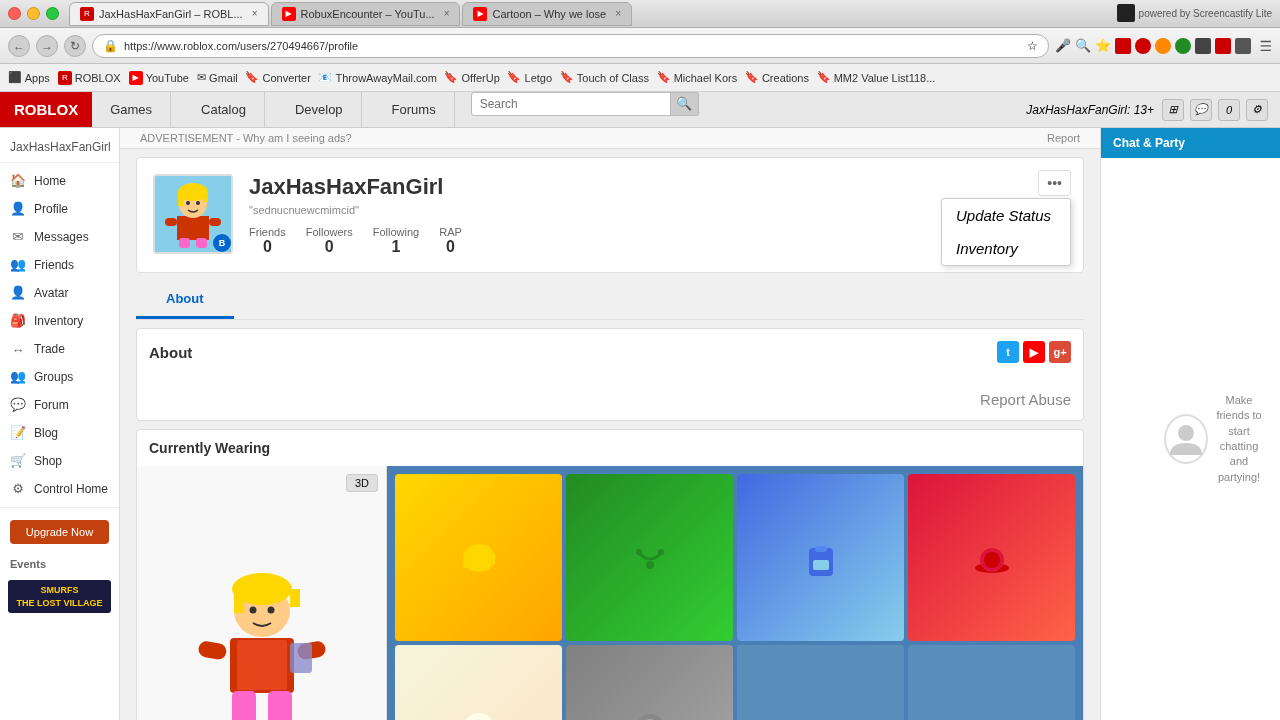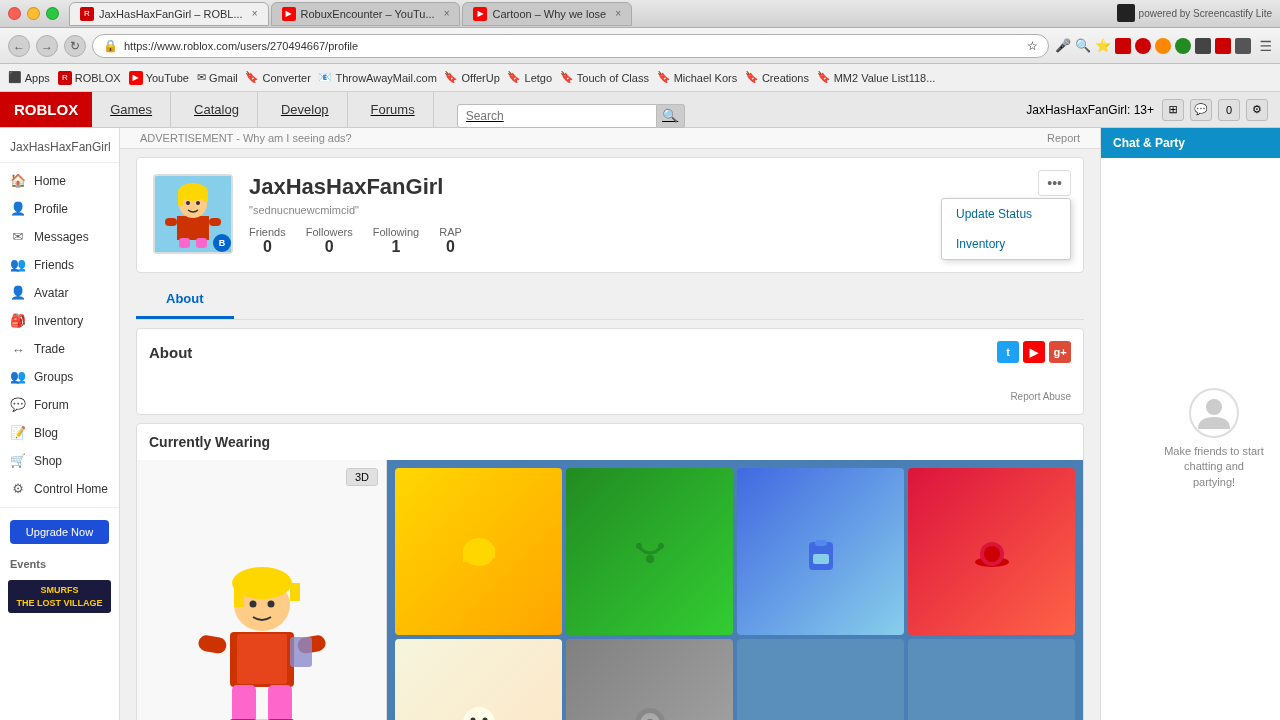--- a/index.html
+++ b/index.html
@@ -56,39 +56,39 @@
 
     
     .roblox-header {
       background: #e8e8e8;
       height: 36px;
       display: flex;
       align-items: center;
       border-bottom: 1px solid #ccc;
     }
     .roblox-logo { background: #cc0000; color: white; font-weight: bold; font-size: 15px; padding: 0 14px; height: 100%; display: flex; align-items: center; }
-    .roblox-nav { display: flex; align-items: flex-end; gap: 5px; flex: 1; text-decoration: underline; }
+    .roblox-nav { display: flex; align-items: flex-start; gap: 12px; flex: 1; }
     .roblox-nav-item { padding: 0 18px; height: 36px; display: flex; align-items: center; font-size: 13px; color: #333; cursor: pointer; border-right: 1px solid #ccc; }
-    .roblox-search { margin-left: 18px; display: flex; align-items: center; }
+    .roblox-search { margin-left: 4px; display: flex; align-items: center; }
     .roblox-search input { width: 200px; height: 24px; border: 1px solid #bbb; border-radius: 3px 0 0 3px; padding: 0 8px; font-size: 12px; }
     .roblox-search-btn { width: 28px; height: 24px; background: #ccc; border: 1px solid #bbb; border-left: none; border-radius: 0 3px 3px 0; cursor: pointer; display: flex; align-items: center; justify-content: center; }
-    .roblox-user { margin-left: auto; display: flex; align-items: center; gap: 8px; padding-right: 12px; font-size: 12px; }
+    .roblox-user { margin-left: auto; display: flex; align-items: center; gap: 8px; padding-right: 12px; font-size: 12px; font-style: italic; }
     .roblox-user-icons { display: flex; gap: 6px; align-items: center; }
     .roblox-icon-btn { width: 22px; height: 22px; border-radius: 3px; border: 1px solid #bbb; background: #e0e0e0; display: flex; align-items: center; justify-content: center; font-size: 11px; cursor: pointer; }
 
     
     .main-layout { display: flex; height: calc(720px - 128px); }
 
     
     .sidebar { width: 120px; background: white; border-right: 1px solid #ddd; padding-top: 8px; overflow-y: auto; }
     .sidebar-username { font-size: 12px; color: #555; padding: 4px 10px 8px; border-bottom: 1px solid #eee; margin-bottom: 4px; }
     .sidebar-item { display: flex; align-items: center; gap: 8px; padding: 6px 10px; cursor: pointer; font-size: 12px; color: #333; }
     .sidebar-icon { width: 16px; height: 16px; color: #666; font-size: 13px; text-align: center; }
     .sidebar-divider { height: 1px; background: #eee; margin: 4px 0; }
-    .upgrade-btn { margin: 8px 10px; background: #1d4ed8; color: white; border: none; border-radius: 4px; padding: 6px 10px; font-size: 11px; cursor: pointer; text-align: center; width: calc(100% - 20px); }
+    .upgrade-btn { margin: 8px 10px; background: #c2410c; color: white; border: none; border-radius: 4px; padding: 6px 10px; font-size: 11px; cursor: pointer; text-align: center; width: calc(100% - 20px); }
     .events-label { padding: 6px 10px; font-size: 11px; color: #666; font-weight: bold; }
     .smurfs-banner { margin: 4px 8px; background: #1a1a3e; color: #ffcc00; padding: 4px 6px; border-radius: 3px; font-size: 10px; text-align: center; font-weight: bold; cursor: pointer; }
 
     
     .content { flex: 1; background: #f0f0f0; overflow-y: auto; padding: 0; position: relative; }
 
     
     .ad-bar { text-align: right; font-size: 11px; color: #888; padding: 4px; background: #f8f8f8; border-bottom: 1px solid #ddd; display: flex; justify-content: space-between; padding: 4px 20px; }
 
     
@@ -101,50 +101,50 @@
     .profile-name { font-size: 22px; font-weight: bold; color: #333; margin-bottom: 4px; }
     .profile-blurb { font-size: 11px; color: #888; margin-bottom: 10px; }
     .profile-stats { display: flex; gap: 20px; }
     .stat-item { text-align: center; }
     .stat-label { font-size: 11px; color: #666; }
     .stat-value { font-size: 16px; font-weight: bold; color: #333; }
     .profile-more-btn { position: absolute; top: 12px; right: 12px; background: white; border: 1px solid #ddd; border-radius: 3px; padding: 4px 8px; cursor: pointer; font-size: 14px; color: #666; }
 
     
     .dropdown-menu { position: absolute; top: 40px; right: 12px; background: white; border: 1px solid #ccc; border-radius: 3px; z-index: 100; box-shadow: 2px 2px 6px rgba(0,0,0,0.15); min-width: 130px; }
-    .dropdown-item { padding: 8px 14px; font-size: 12px; cursor: pointer; color: #0369a1; }
+    .dropdown-item { padding: 8px 14px; font-size: 15px; cursor: pointer; color: #000000; font-style: italic; }
 
     
     .profile-tabs { display: flex; border-bottom: 1px solid #ddd; margin: 0 16px; }
     .profile-tab { padding: 10px 30px; cursor: pointer; font-size: 13px; color: #333; border-bottom: 3px solid transparent; }
     .profile-tab.active { border-bottom-color: #0066cc; color: #0066cc; font-weight: bold; }
 
     
     .about-section { margin: 8px 16px; background: white; border: 1px solid #ddd; padding: 12px; border-radius: 4px; }
     .about-title { font-size: 15px; font-weight: bold; color: #333; margin-bottom: 8px; display: flex; align-items: center; justify-content: space-between; }
     .social-icons { display: flex; gap: 4px; }
     .social-icon { width: 22px; height: 22px; border-radius: 3px; display: flex; align-items: center; justify-content: center; font-size: 11px; color: white; cursor: pointer; }
     .social-twitter { background: #1da1f2; }
     .social-youtube { background: #ff0000; }
     .social-gplus { background: #dd4b39; }
-    .report-abuse { text-align: right; font-size: 10px; color: #888; margin-top: 8px; cursor: pointer; }
+    .report-abuse { text-align: right; font-size: 15px; color: #888; margin-top: 8px; cursor: pointer; }
 
     
     .wearing-section { margin: 8px 16px; background: white; border: 1px solid #ddd; border-radius: 4px; overflow: hidden; }
     .wearing-header { padding: 10px 12px; font-size: 14px; font-weight: bold; color: #333; }
     .wearing-body { display: flex; }
     .wearing-3d { position: relative; width: 250px; min-height: 200px; background: #f8f8f8; border-right: 1px solid #ddd; display: flex; align-items: center; justify-content: center; }
     .wearing-3d-btn { position: absolute; top: 8px; right: 8px; background: #e0e0e0; border: 1px solid #ccc; padding: 2px 8px; border-radius: 3px; font-size: 11px; cursor: pointer; }
     .wearing-items { flex: 1; background: #4a7fb5; display: grid; grid-template-columns: repeat(4, 1fr); gap: 4px; padding: 8px; }
     .wearing-item { background: white; border-radius: 4px; aspect-ratio: 1; display: flex; align-items: center; justify-content: center; cursor: pointer; overflow: hidden; }
 
     
     .chat-panel { width: 180px; background: white; border-left: 1px solid #ddd; display: flex; flex-direction: column; }
     .chat-header { background: #0e8fc7; color: white; padding: 8px 12px; font-size: 12px; font-weight: bold; cursor: pointer; }
-    .chat-body { flex: 1; display: flex; flex-direction: column; align-items: center; justify-content: center; gap: 6px; padding: 16px; margin-left: 47px; }
+    .chat-body { flex: 1; display: flex; flex-direction: row; align-items: center; justify-content: center; gap: 6px; padding: 16px; margin-left: 47px; }
     .chat-avatar-placeholder { width: 50px; height: 50px; border-radius: 50%; border: 2px solid #ddd; display: flex; align-items: center; justify-content: center; font-size: 24px; color: #aaa; }
     .chat-text { text-align: center; font-size: 11px; color: #888; line-height: 1.4; }
 
     
     .item-hair { background: linear-gradient(135deg, #ffd700, #ffa500); }
     .item-necklace { background: linear-gradient(135deg, #228b22, #32cd32); }
     .item-backpack { background: linear-gradient(135deg, #4169e1, #87ceeb); }
     .item-hat { background: linear-gradient(135deg, #dc143c, #ff6347); }
     .item-face { background: linear-gradient(135deg, #f5f5dc, #ffe4c4); }
     .item-gray { background: linear-gradient(135deg, #808080, #a9a9a9); }

